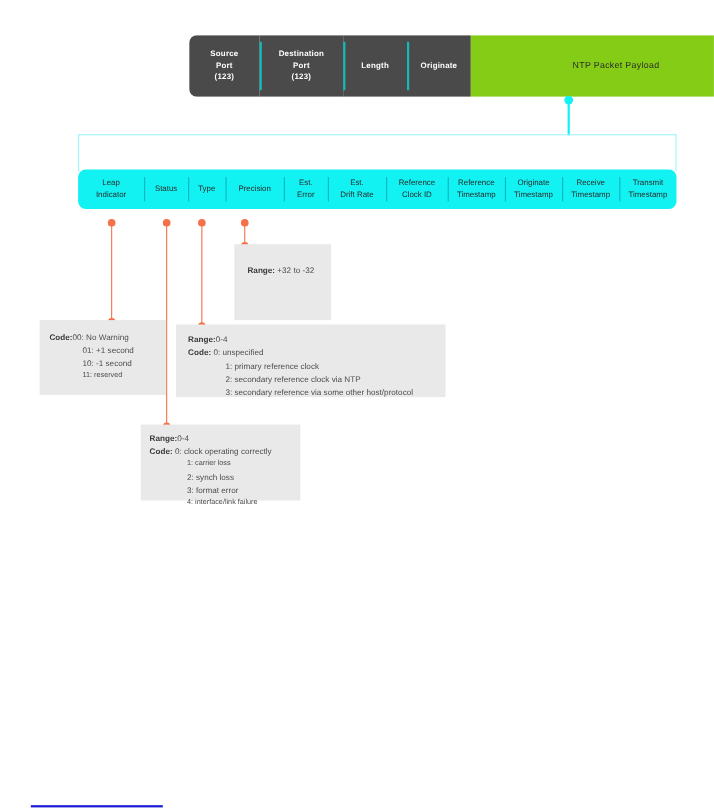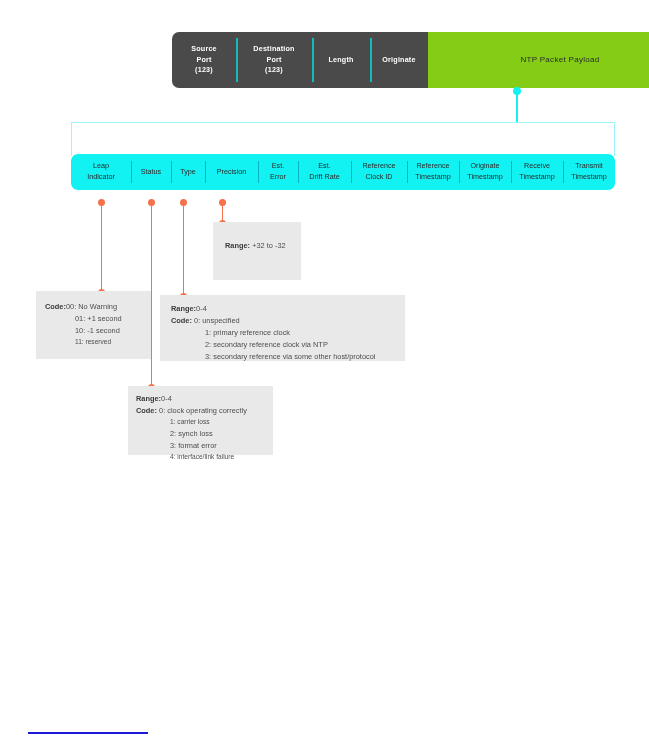--- a/index.html
+++ b/index.html
@@ -125,21 +125,21 @@
     position: absolute;
     background: #e9e9e9;
     color: #4d4d4d;
     font-size: 7.4px;
     line-height: 1.62;
   }
   .note .inner { padding: 0; }
   .ln { white-space: nowrap; }
 
   
-  #note-precision { left: 213px; top: 222px; width: 88px; height: 58px; }
+  #note-precision { left: 213px; top: 222px; width: 88px; height: 69px; }
   #note-precision .inner { padding: 18px 0 0 12px; }
 
   #note-leap { left: 36px; top: 291px; width: 115px; height: 68px; }
   #note-leap .inner { padding: 10px 0 0 9px; }
 
   #note-type { left: 160px; top: 295px; width: 245px; height: 66px; }
   #note-type .inner { padding: 8px 0 0 11px; }
 
   #note-status { left: 128px; top: 386px; width: 145px; height: 69px; }
   #note-status .inner { padding: 7px 0 0 8px; }

